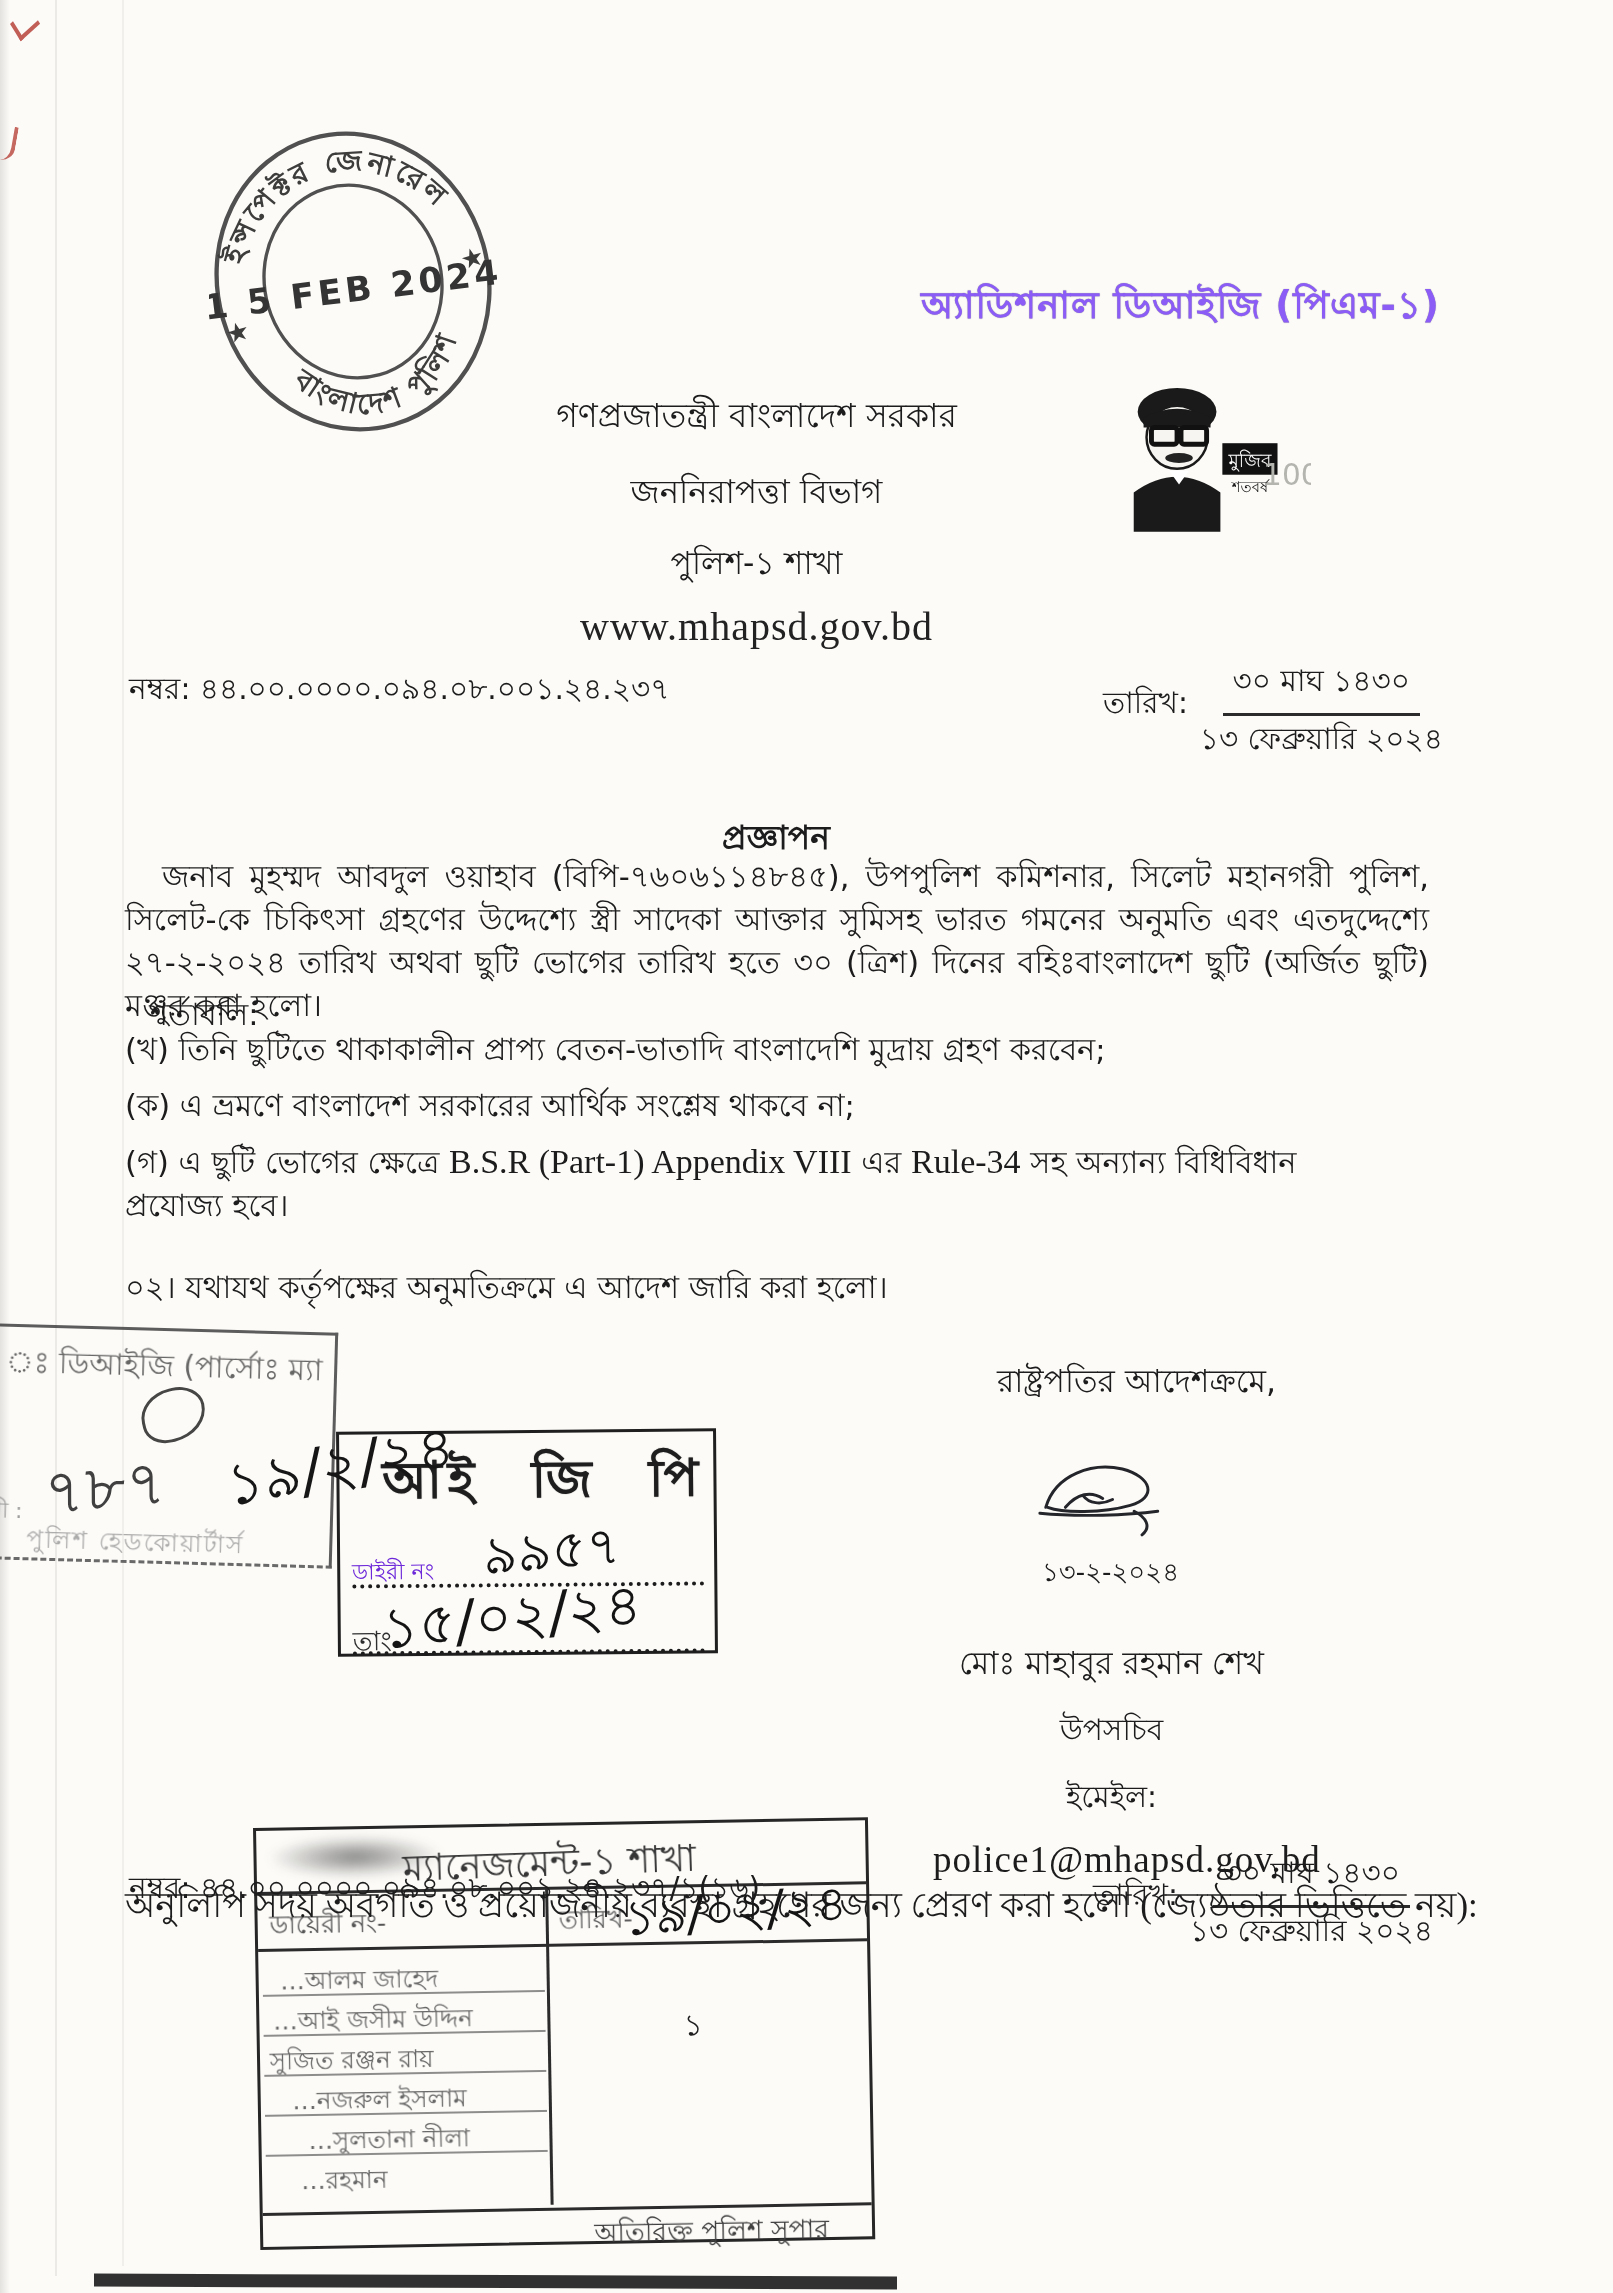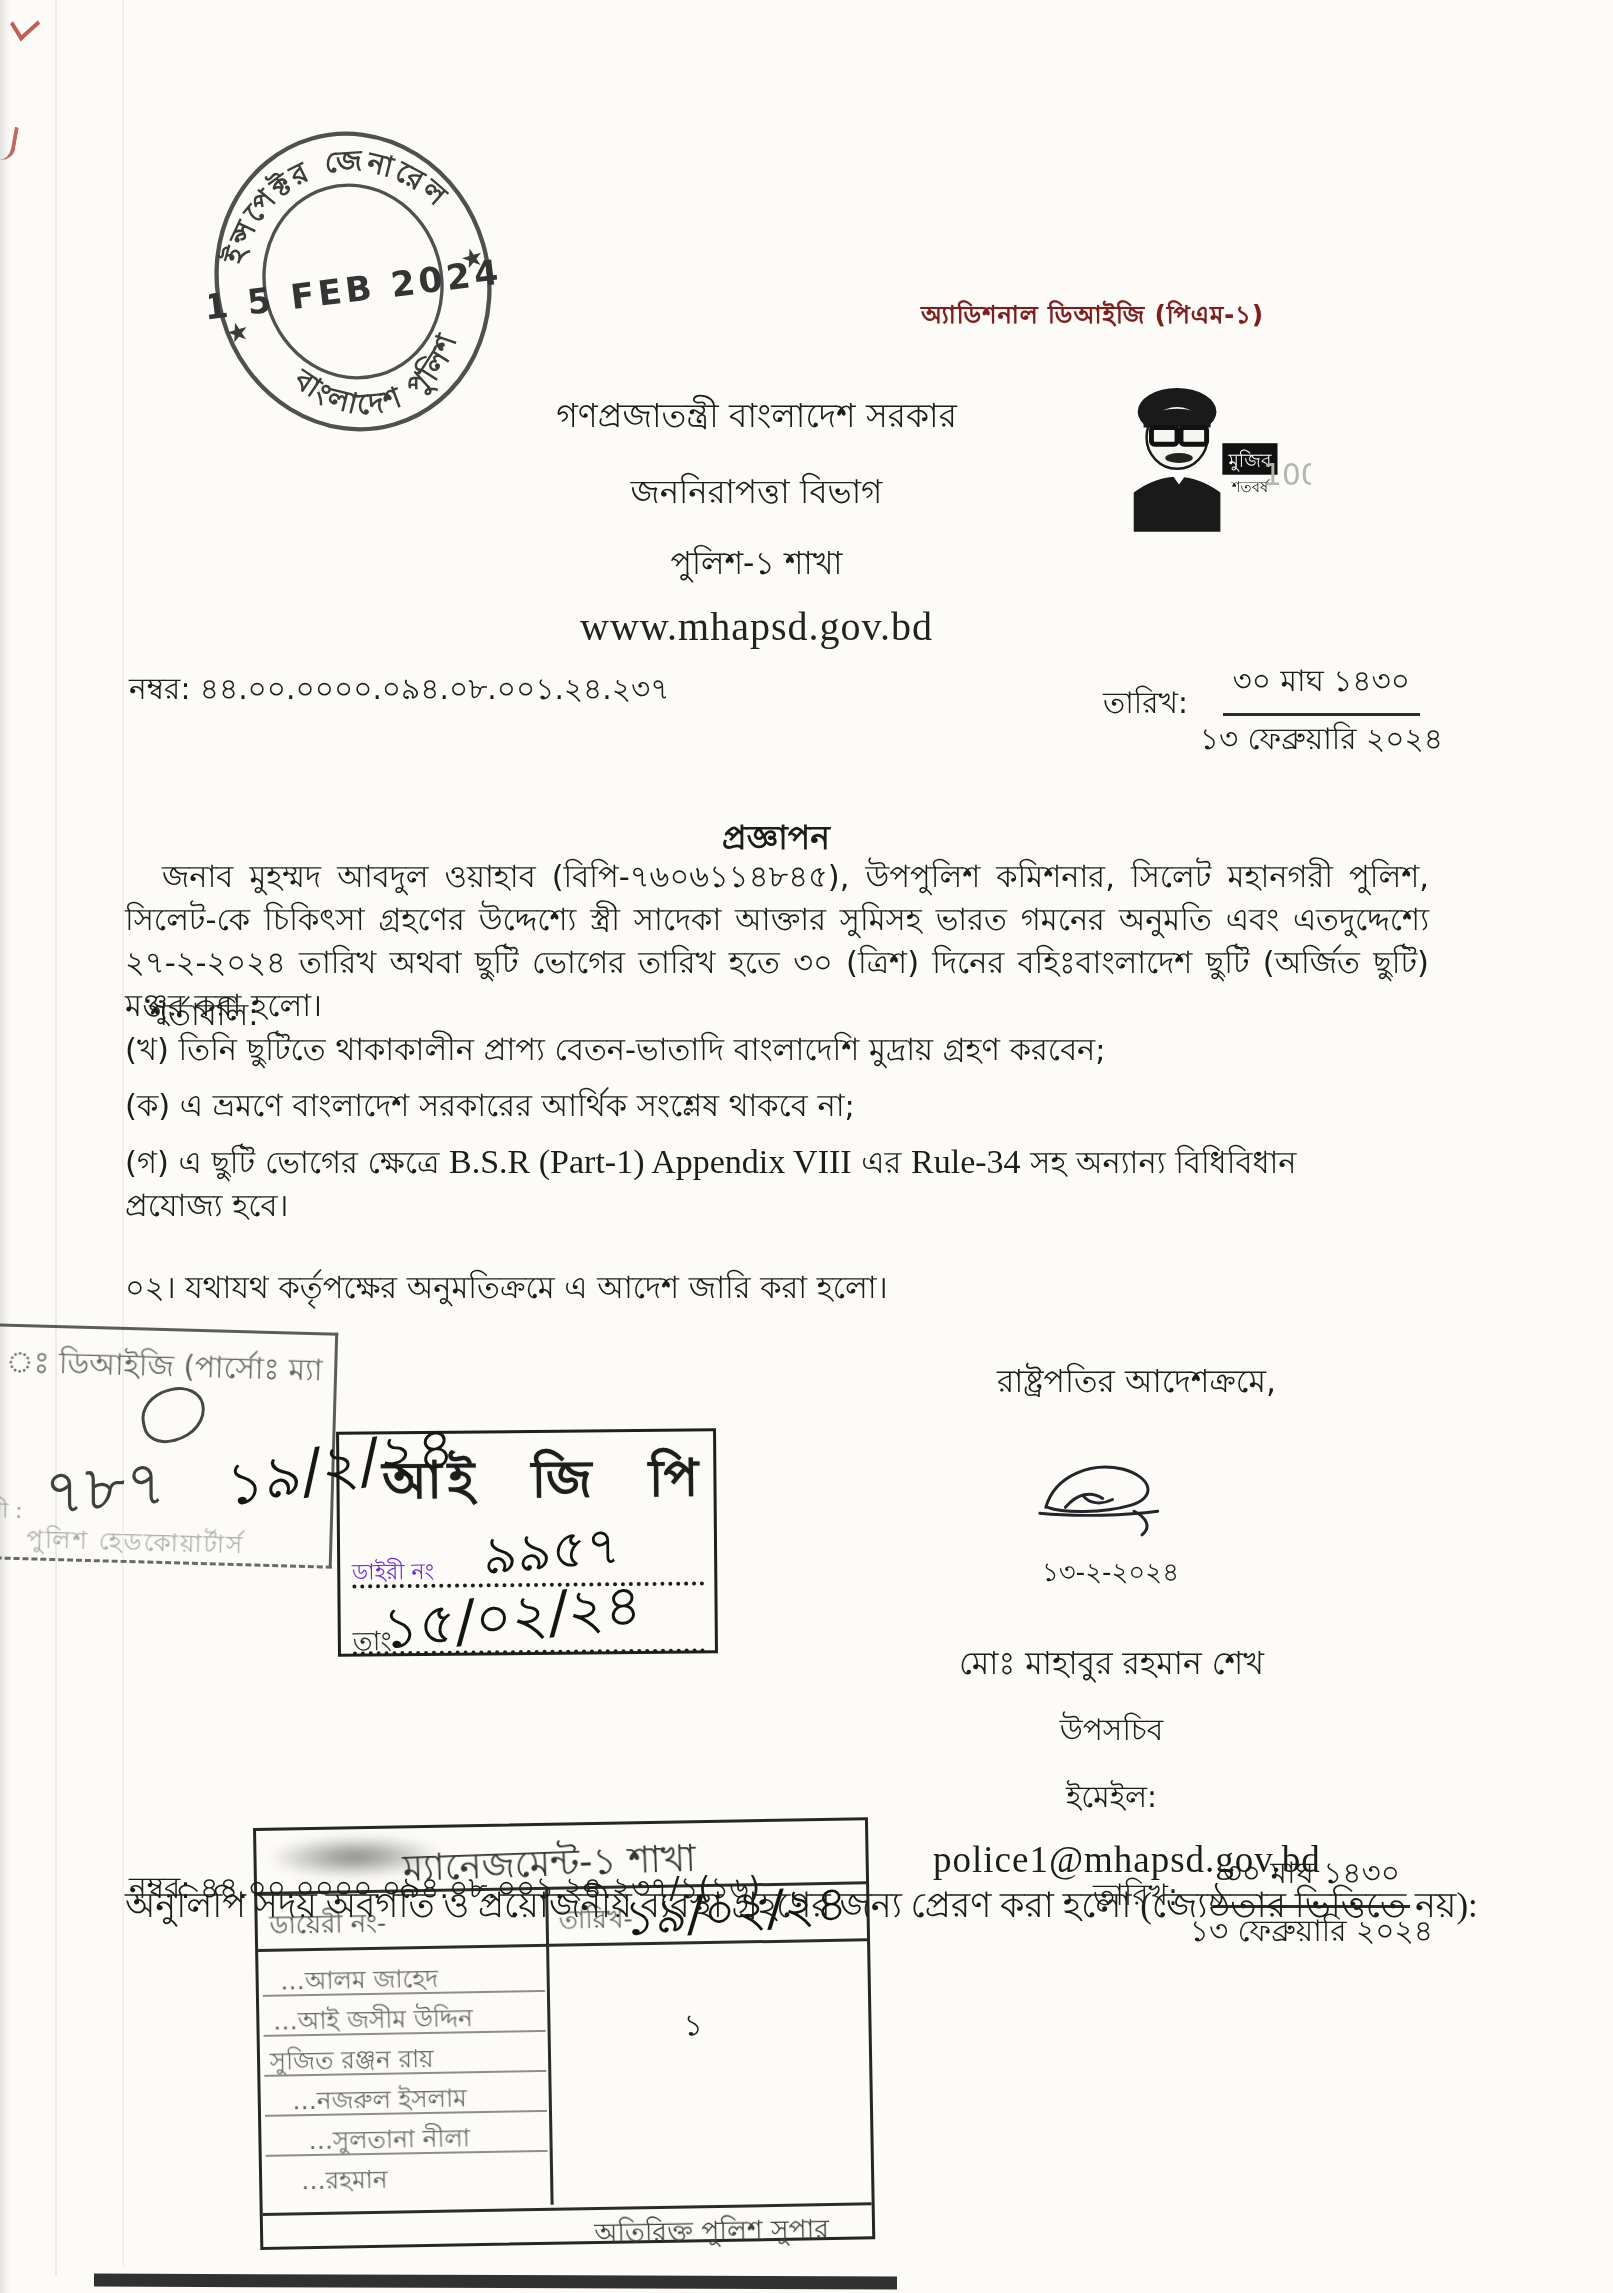--- a/index.html
+++ b/index.html
@@ -25,21 +25,21 @@
     transform:rotate(10deg); opacity:.75; }
 
   
   .round-stamp{ left:209px; top:118px; width:288px; height:327px; opacity:.92; }
   .round-stamp text{ fill:#2d2d2d; }
   .round-stamp .arc-text{ font-size:30px; letter-spacing:3px; font-weight:600; }
   .round-stamp .star-g{ font-size:27px; }
   .round-stamp .stamp-date-txt{ font-family:"DejaVu Sans",sans-serif; font-size:36px;
     font-weight:700; letter-spacing:4px; fill:#242424; }
 
-  .addressee{ left:921px; top:296px; font-size:24px; font-weight:600; color:#7f1d1d;
+  .addressee{ left:921px; top:276px; font-size:37px; font-weight:600; color:#8b5cf6;
     letter-spacing:1px; text-shadow:0 0 1px rgba(60,60,60,.55); }
 
   
   .gov-header{ left:463px; top:390px; width:587px; text-align:center; }
   .gov-header .h1{ font-size:33px; margin-bottom:20.7px; }
   .gov-header .h2{ font-size:32.5px; margin-bottom:19.7px; }
   .gov-header .h3{ font-size:32.5px; margin-bottom:18.7px; }
   .gov-header .h4{ font-size:31.5px; margin-bottom:11.8px;text-align:center; }
   .gov-header .web{ font-family:"Liberation Serif",serif; font-size:40px; letter-spacing:1px; color:#222; }
 

